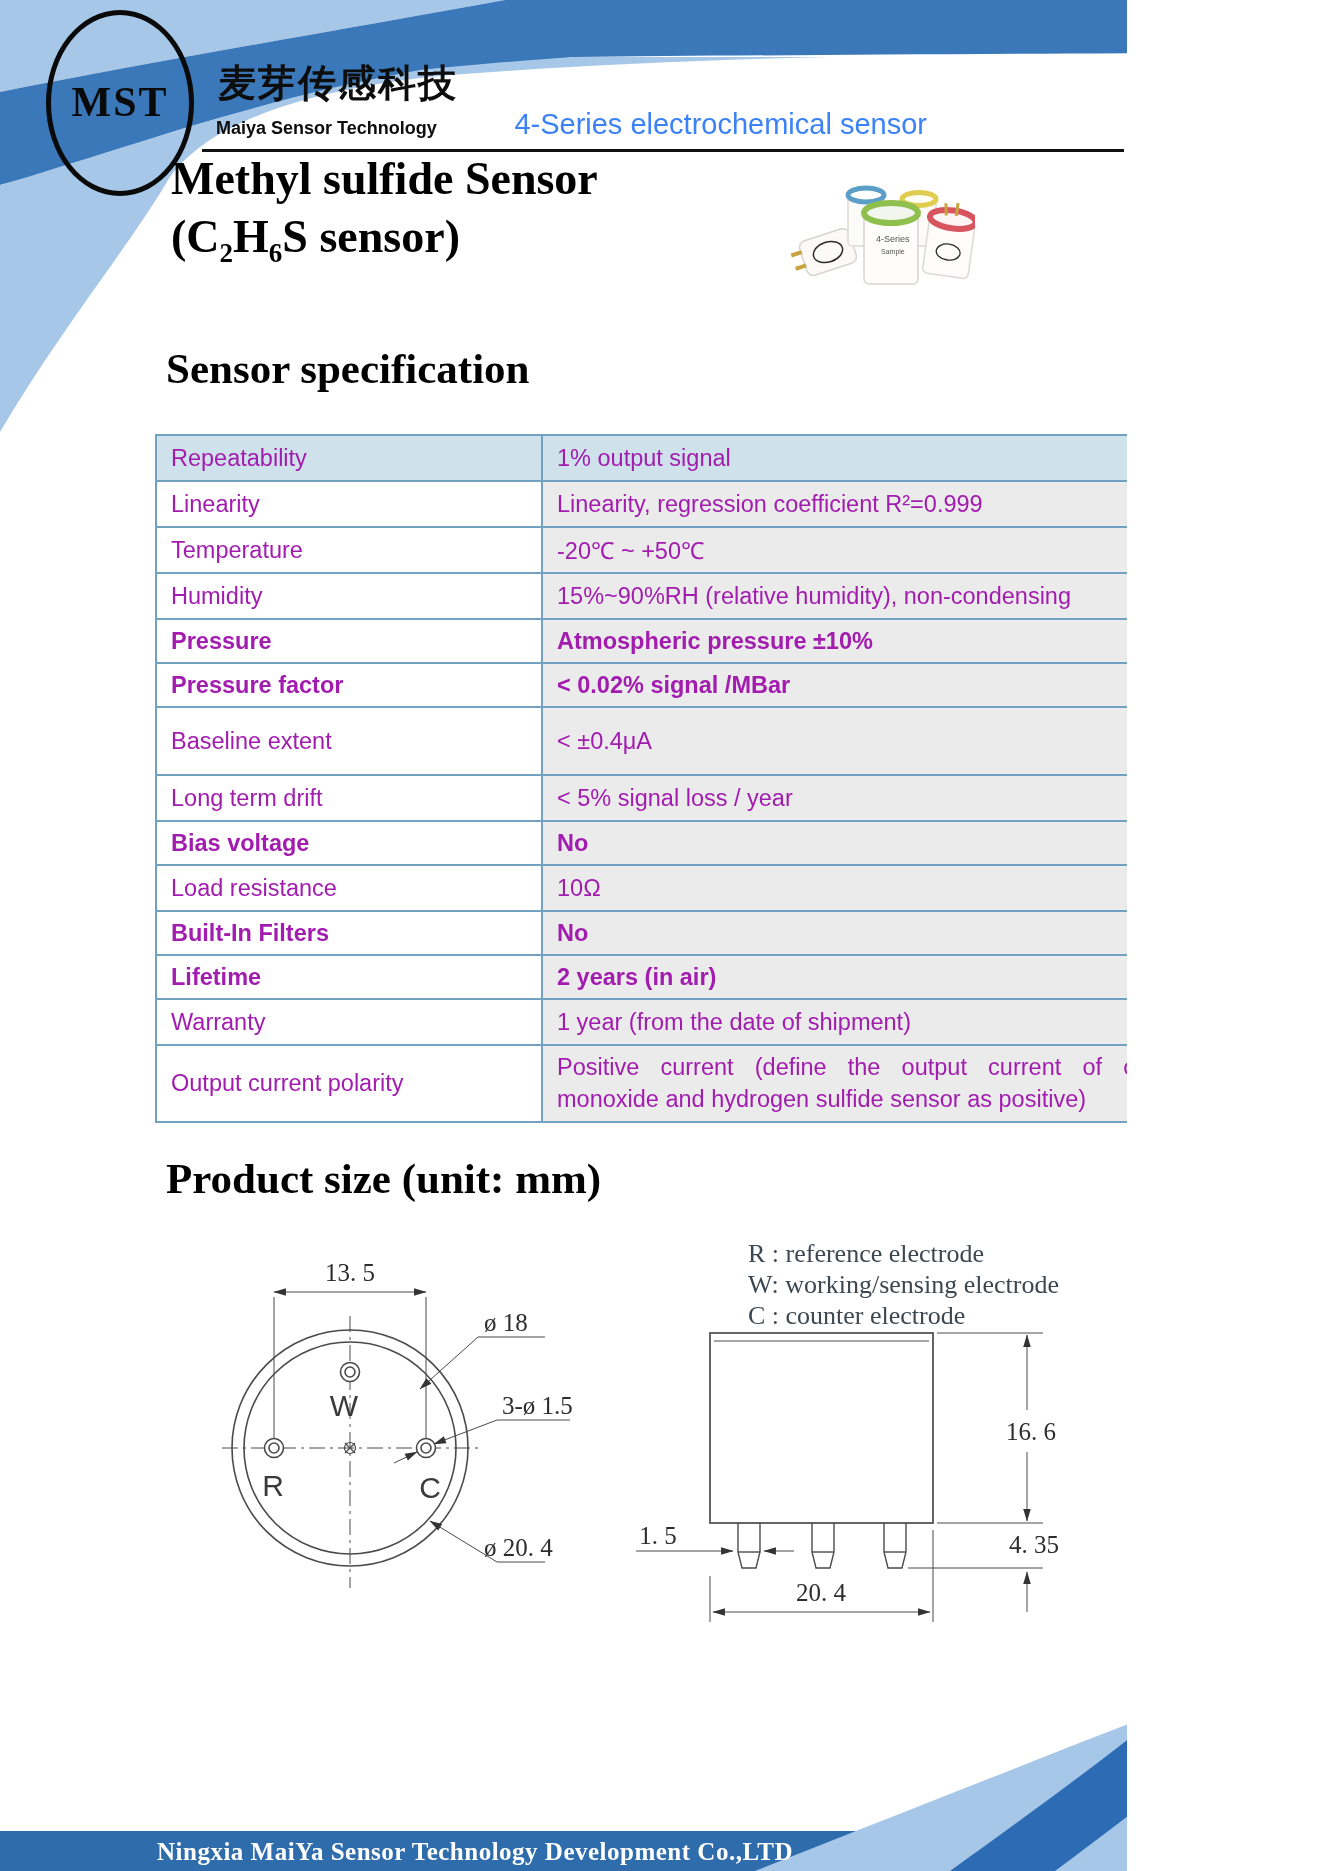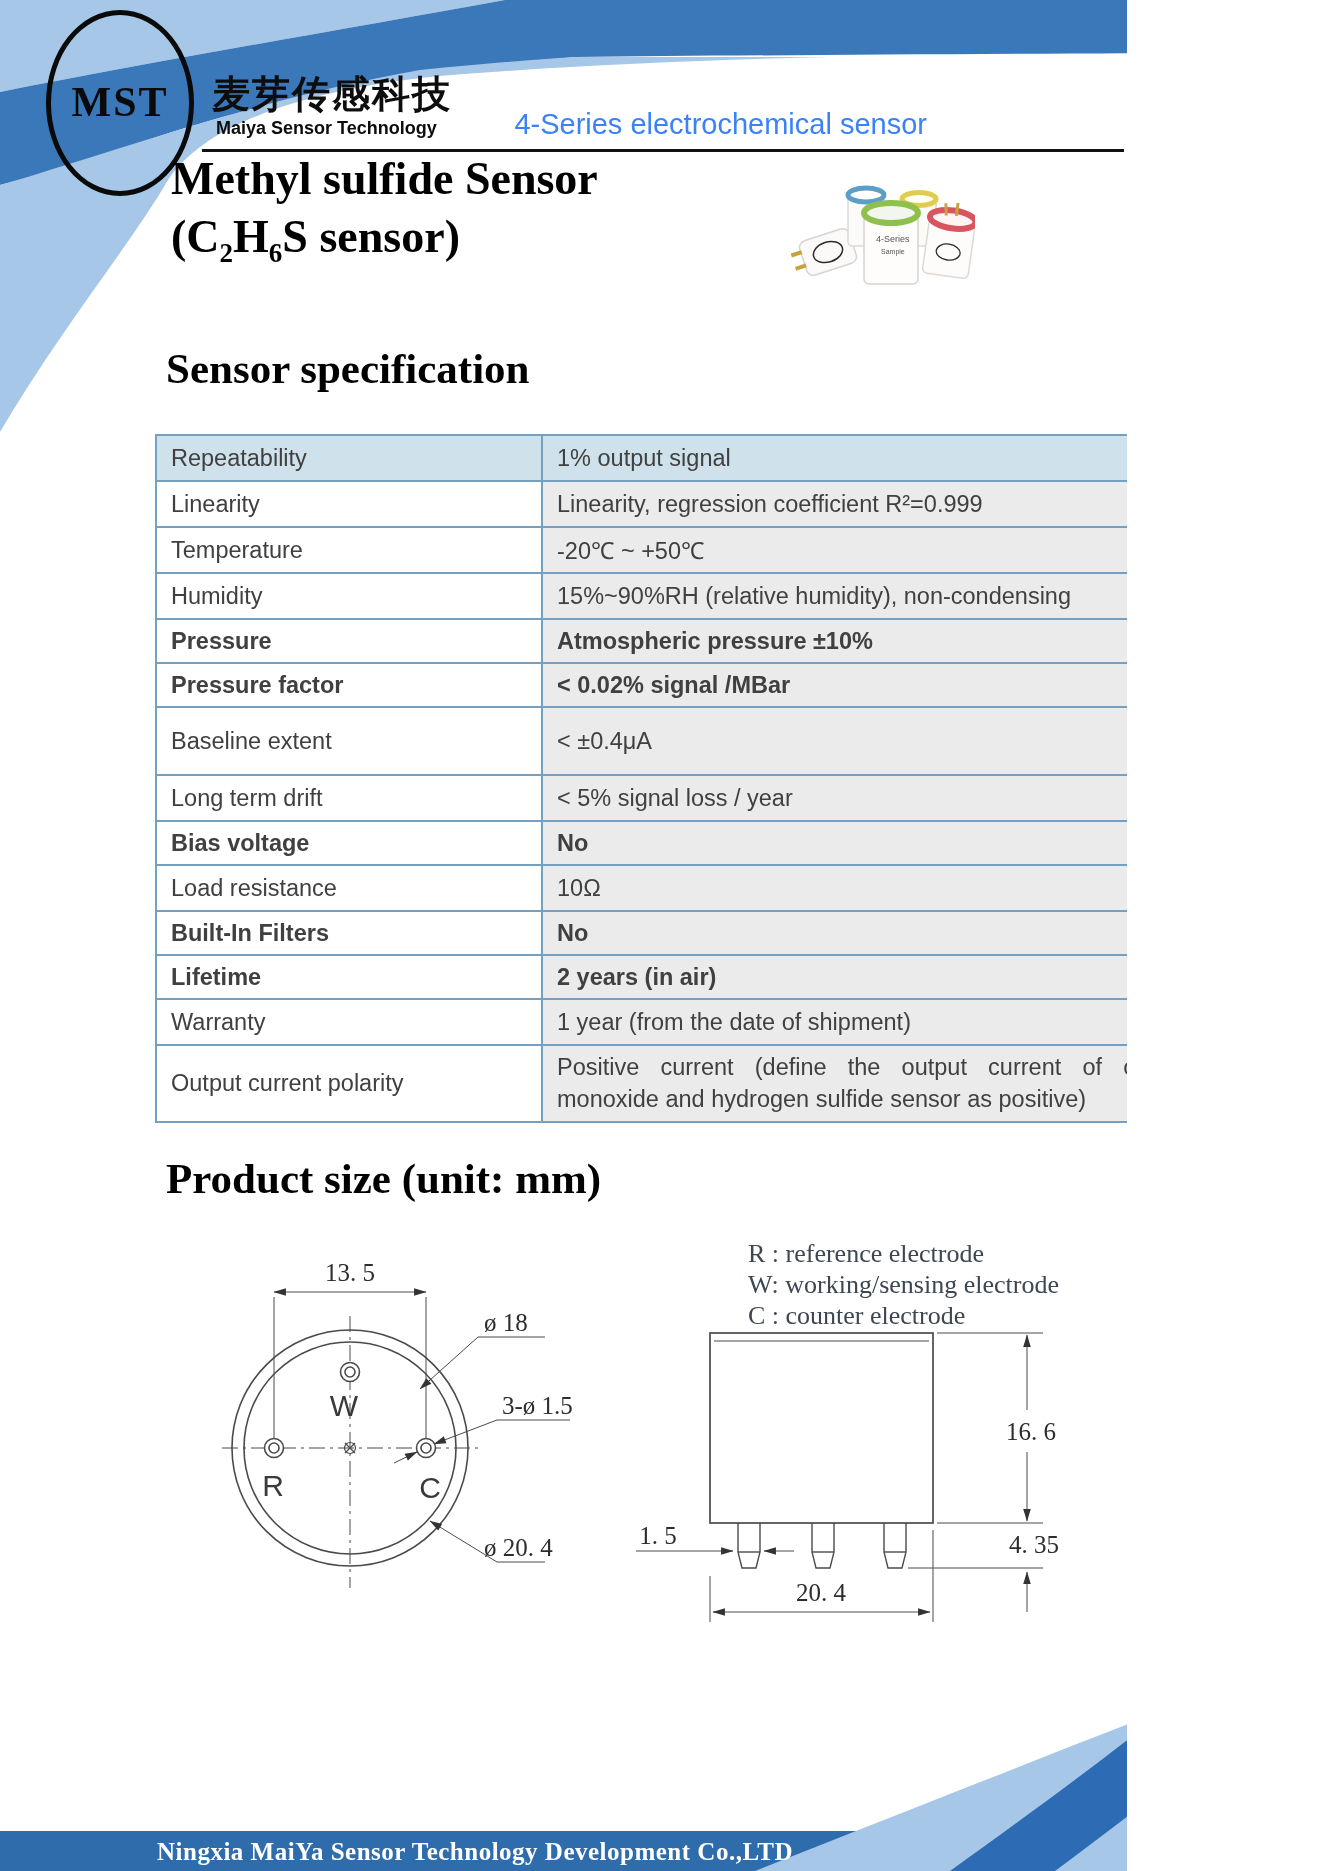--- a/index.html
+++ b/index.html
@@ -4,34 +4,34 @@
 <style>
   html,body{margin:0;padding:0;background:#ffffff;}
   .page{position:relative;width:1127px;height:1871px;background:#ffffff;overflow:hidden;
         font-family:"Liberation Sans",sans-serif;color:#1a1a1a;}
   .abs{position:absolute;}
   svg{display:block;}
   
   .logo-ellipse{left:46px;top:10px;width:148px;height:186px;border:5px solid #0a0a0a;border-radius:50%;box-sizing:border-box;}
   .logo-text{left:40px;top:78px;width:160px;text-align:center;font-family:"Liberation Serif",serif;
              font-weight:bold;font-size:42px;letter-spacing:2px;color:#0a0a0a;}
-  .company-cn{left:212px;top:58px;font-size:38px;font-weight:bold;color:#0d0d0d;letter-spacing:2px;margin-top:11px;}
+  .company-cn{left:218px;top:58px;font-size:38px;font-weight:bold;color:#0d0d0d;letter-spacing:2px;}
   .company-en{left:216px;top:118px;font-size:18px;font-weight:bold;color:#0d0d0d;}
   .series-title{right:200px;top:108px;font-size:29px;color:#3b82f6;}
   .header-rule{left:202px;top:149px;width:922px;height:3px;background:#111;}
   
   .title1{left:171px;top:152px;font-family:"Liberation Serif",serif;font-weight:bold;font-size:46px;color:#000;}
   .title2{left:171px;top:210px;font-family:"Liberation Serif",serif;font-weight:bold;font-size:46px;color:#000;}
   .title2 sub{font-size:27px;}
   .sec-heading{font-family:"Liberation Serif",serif;font-weight:bold;font-size:43px;color:#000;}
   .spec-heading{left:166px;top:344px;}
   .size-heading{left:166px;top:1154px;}
   
   table.spec{position:absolute;left:155px;top:434px;width:1056px;border-collapse:collapse;table-layout:fixed;}
-  table.spec td{border:2px solid #72a1c1;font-size:23.5px;color:#404040;padding:2px 14px;vertical-align:middle;}
+  table.spec td{border:2px solid #72a1c1;font-size:23.5px;color:#a21caf;padding:2px 14px;vertical-align:middle;}
   table.spec td.lbl{width:356px;background:#ffffff;}
   table.spec td.val{background:#ebebeb;}
   table.spec tr.hdr td{background:#cfe1eb;}
   table.spec tr{height:46px;}
   table.spec tr.h44{height:44px;font-weight:bold;}
   table.spec tr.h68{height:68px;}
   table.spec tr.h74{height:74px;}
   table.spec td.just{text-align:justify;line-height:1.35;padding-top:6px;padding-bottom:6px;}
   
   .footer-company{left:130px;top:1838px;width:690px;text-align:center;font-family:"Liberation Serif",serif;

